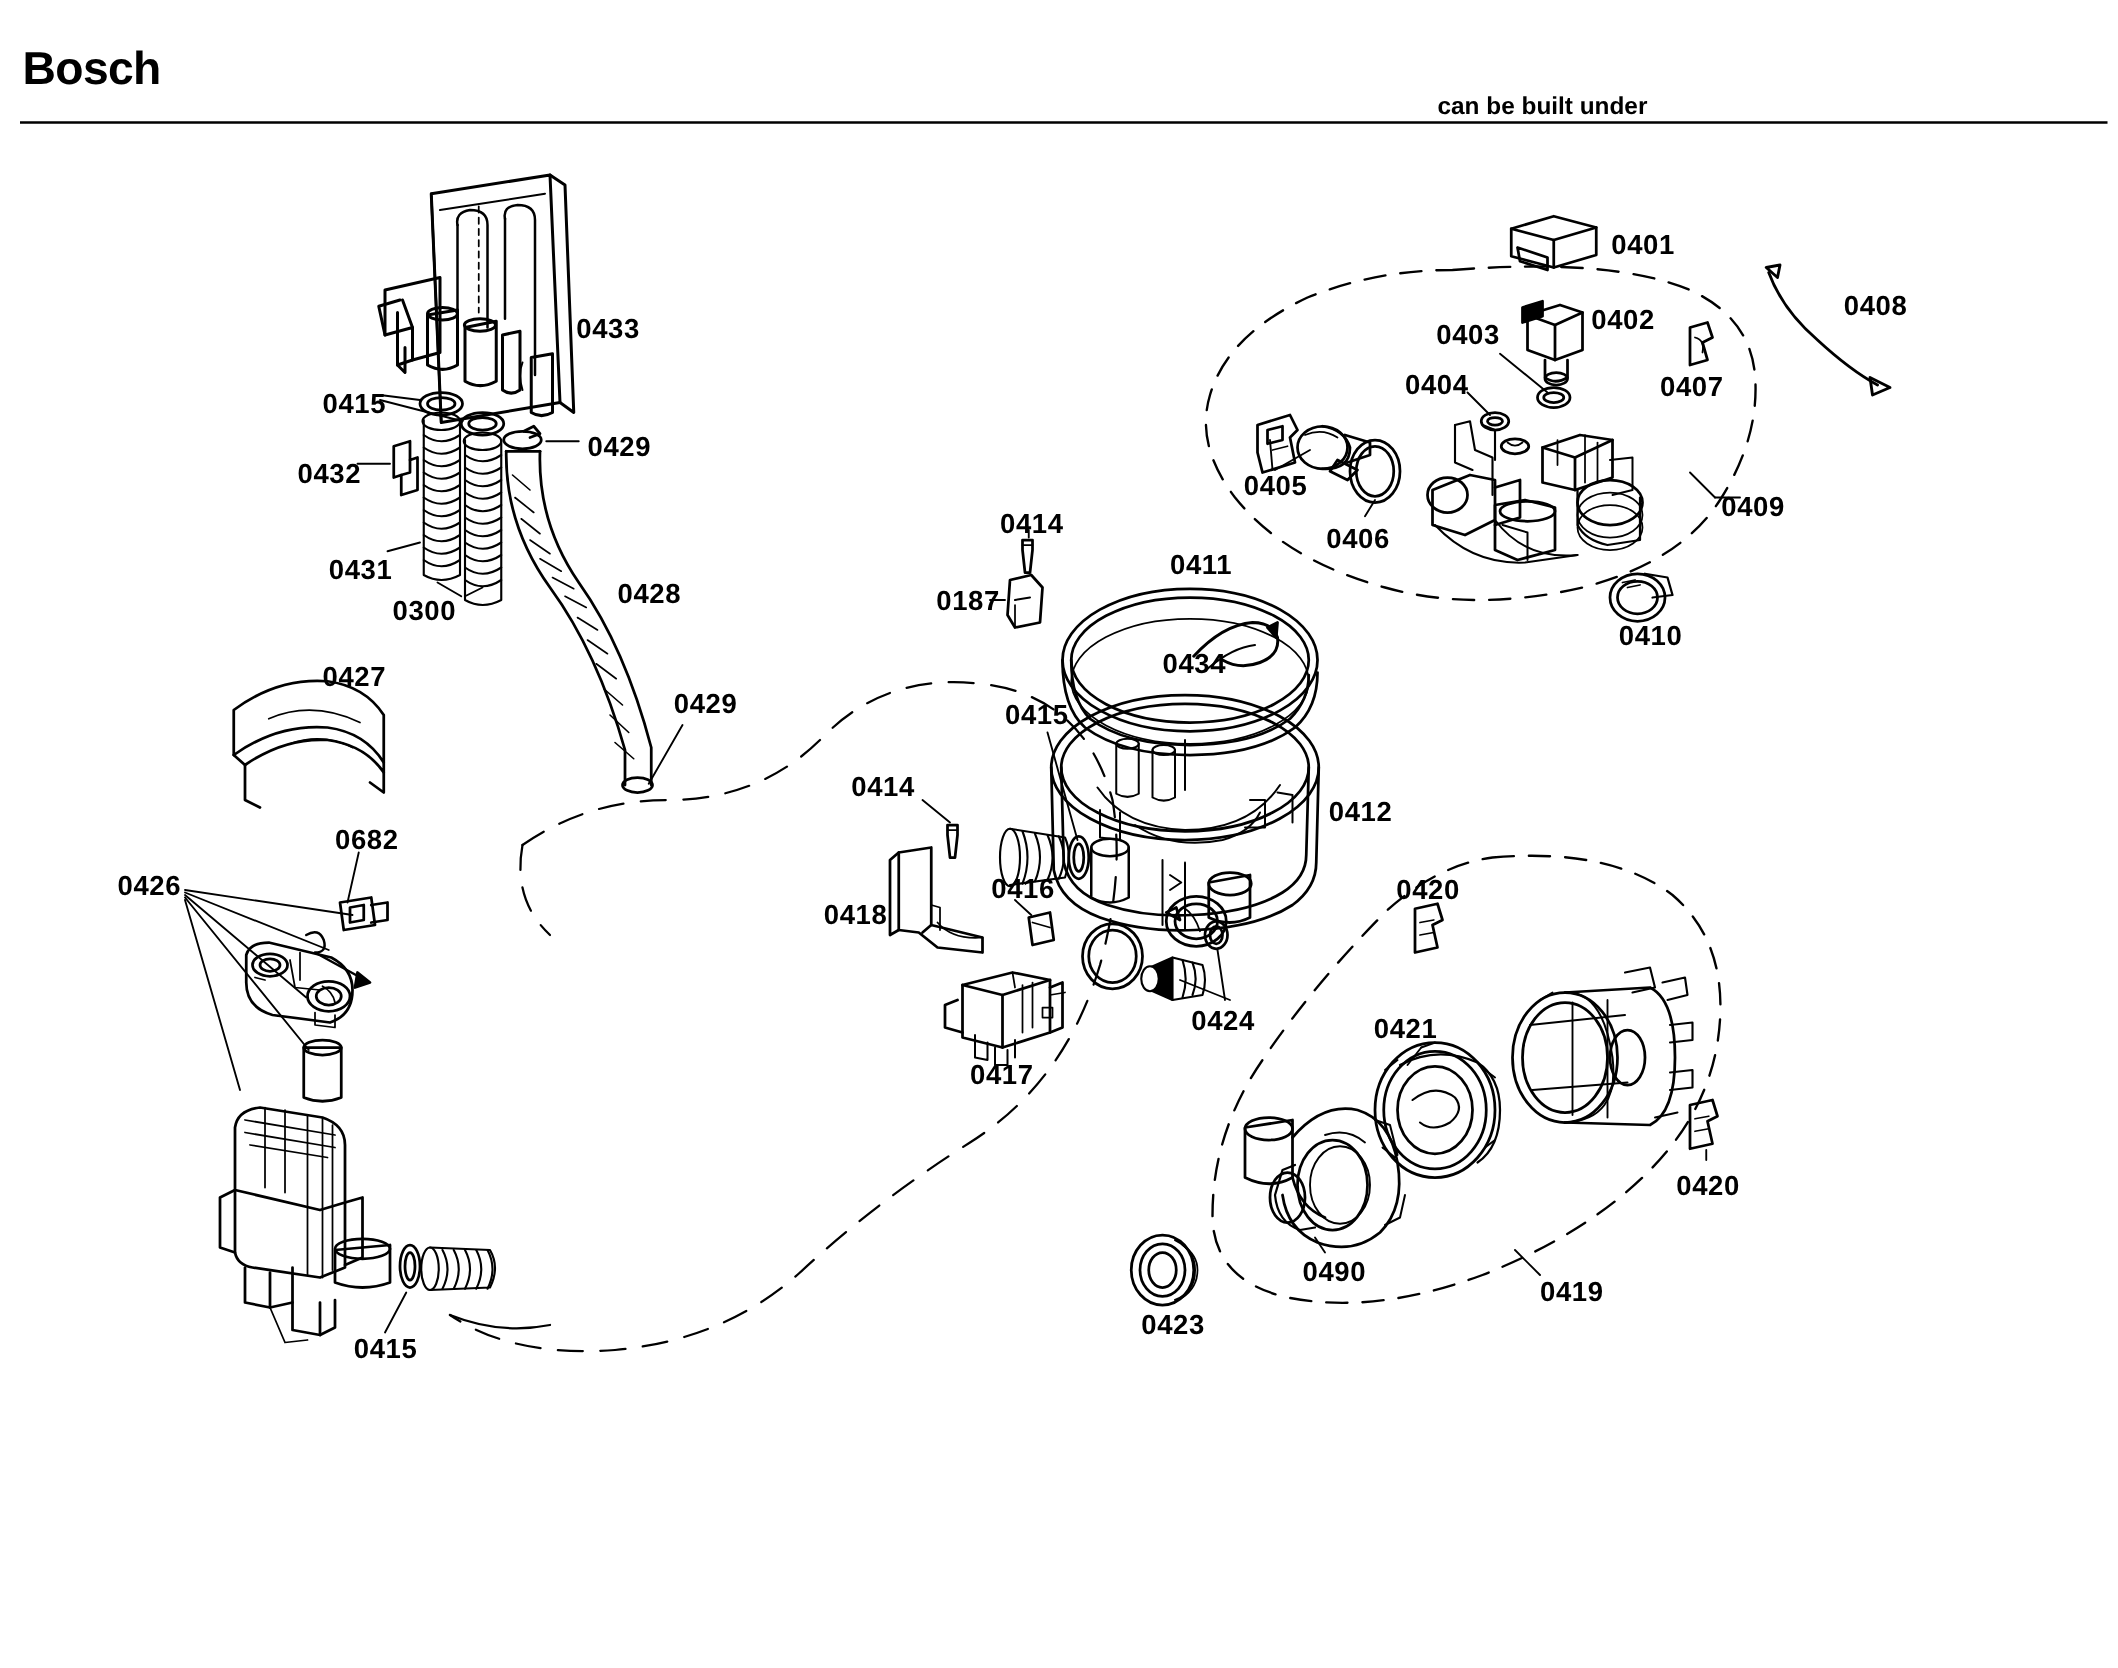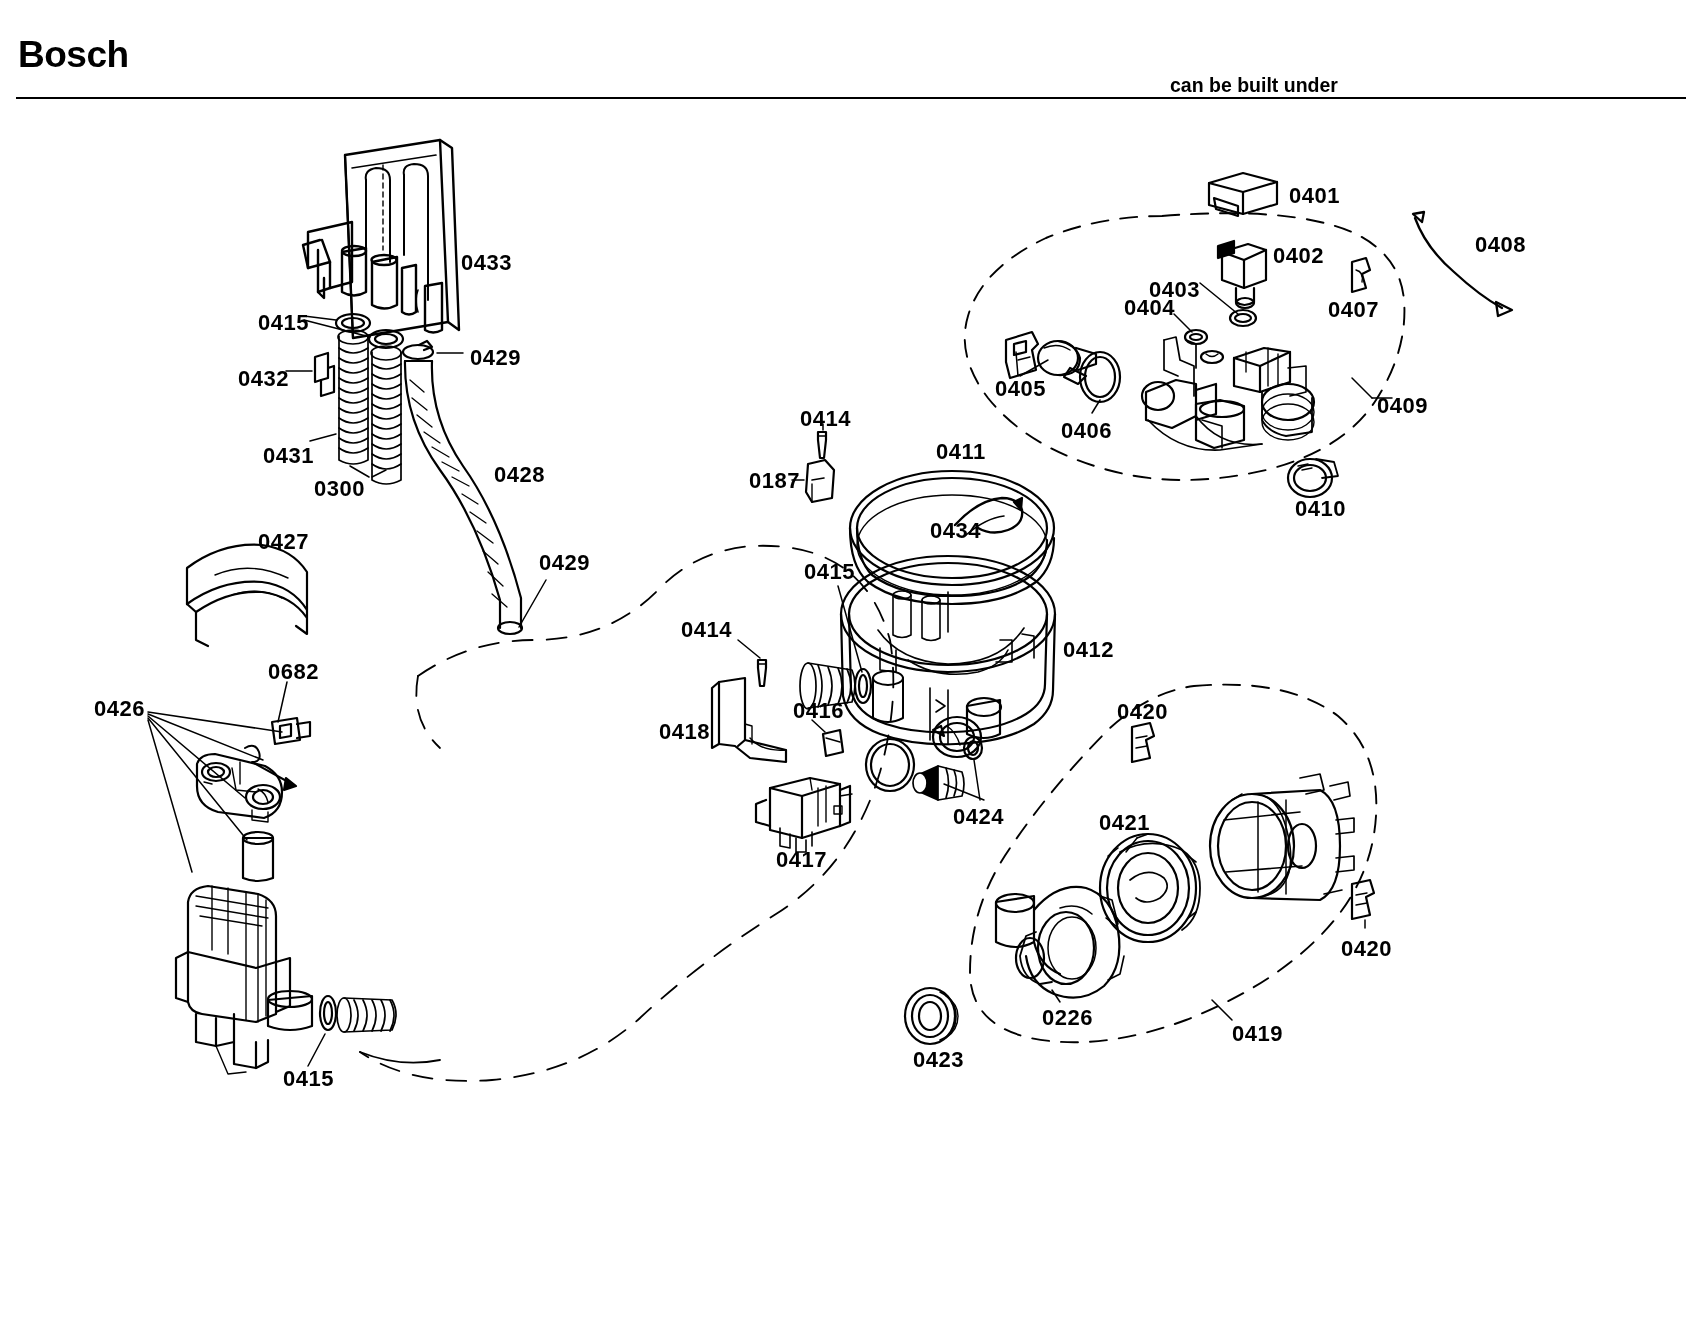--- a/index.html
+++ b/index.html
@@ -38,21 +38,20 @@
     color: #000;
     white-space: nowrap;
   }
   #model-line-2 {
     position: absolute;
     left: 1150px; top: 74px;
     font-size: 19.5px;
     font-weight: bold;
     color: #000;
     white-space: nowrap;
-    margin-left: 20px;
   }
   #header-rule {
     position: absolute;
     left: 16px; top: 97px;
     width: 1670px; height: 2px;
     background: #000;
   }
   
   #canvas {
     position: absolute;
@@ -657,28 +656,28 @@
   <div class="callout" style="left:936px;top:441px">0411</div>
   <div class="callout" style="left:930px;top:520px">0434</div>
   <div class="callout" style="left:804px;top:561px">0415</div>
   <div class="callout" style="left:1063px;top:639px">0412</div>
   <div class="callout" style="left:681px;top:619px">0414</div>
   <div class="callout" style="left:793px;top:700px">0416</div>
   <div class="callout" style="left:659px;top:721px">0418</div>
   <div class="callout" style="left:776px;top:849px">0417</div>
   <div class="callout" style="left:953px;top:806px">0424</div>
   <div class="callout" style="left:913px;top:1049px">0423</div>
-  <div class="callout" style="left:1042px;top:1007px">0226</div>
+  <div class="callout" style="left:1042px;top:1007px">0490</div>
   <div class="callout" style="left:1099px;top:812px">0421</div>
   <div class="callout" style="left:1117px;top:701px">0420</div>
   <div class="callout" style="left:1341px;top:938px">0420</div>
   <div class="callout" style="left:1232px;top:1023px">0419</div>
   <div class="callout" style="left:1289px;top:185px">0401</div>
   <div class="callout" style="left:1273px;top:245px">0402</div>
-  <div class="callout" style="left:1149px;top:279px">0403</div>
+  <div class="callout" style="left:1149px;top:257px">0403</div>
   <div class="callout" style="left:1124px;top:297px">0404</div>
   <div class="callout" style="left:1328px;top:299px">0407</div>
   <div class="callout" style="left:995px;top:378px">0405</div>
   <div class="callout" style="left:1061px;top:420px">0406</div>
   <div class="callout" style="left:1475px;top:234px">0408</div>
   <div class="callout" style="left:1377px;top:395px">0409</div>
   <div class="callout" style="left:1295px;top:498px">0410</div>
 
 </div>
 

